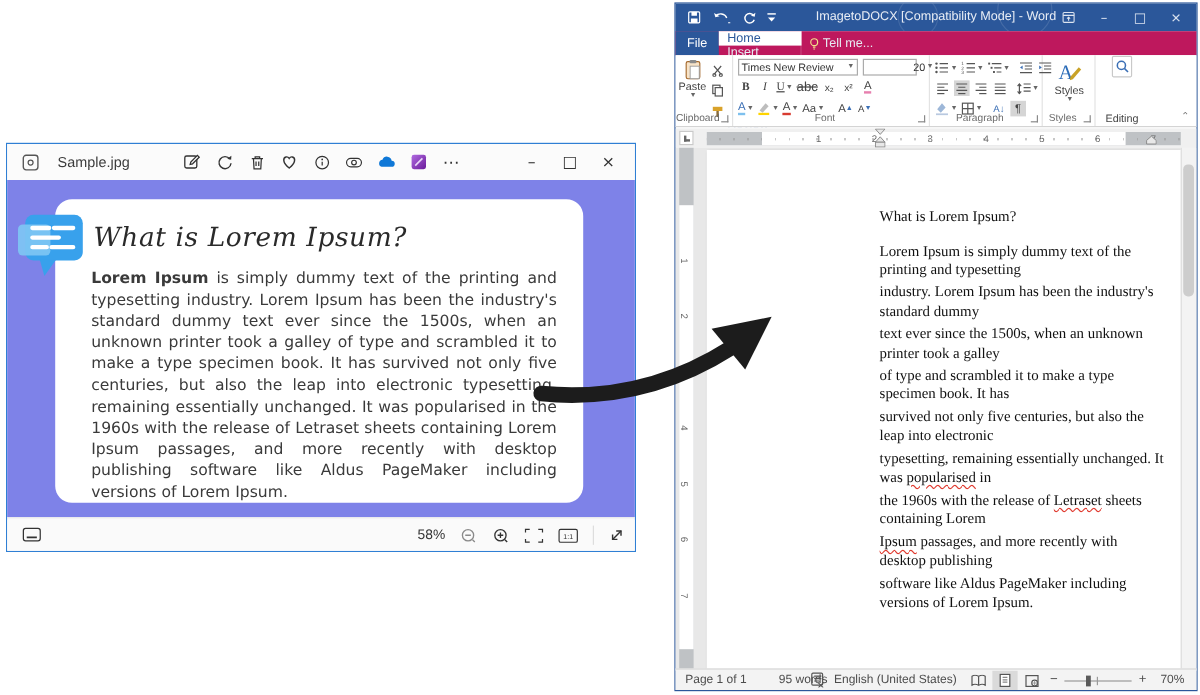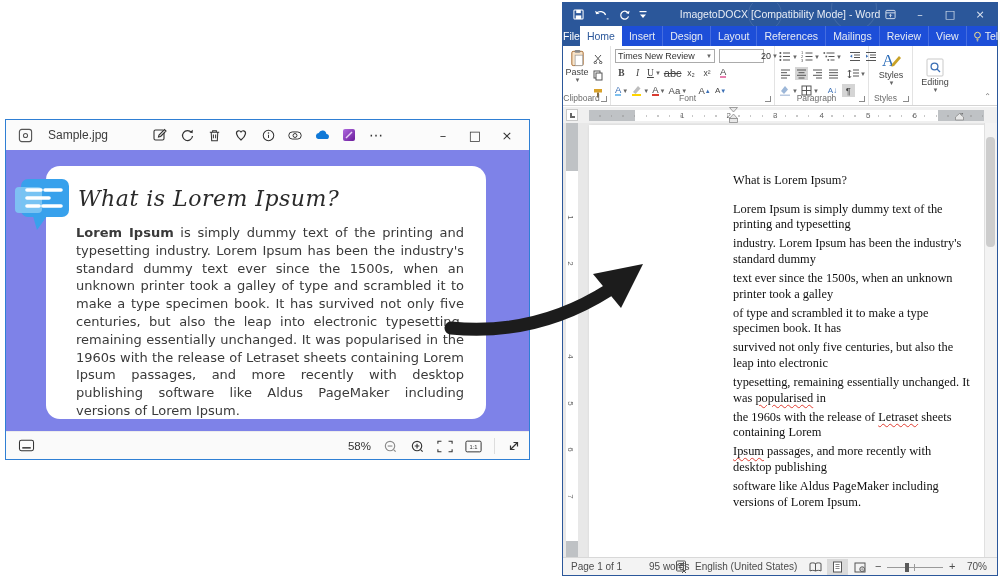--- a/index.html
+++ b/index.html
@@ -34,23 +34,23 @@
   
   .win-word { position:absolute; left:562px; top:2px; width:436px; height:574px; border:1px solid #2b579a; background:#fff; }
   .wtitle { position:absolute; left:0; top:0; right:0; height:23px; background:#2b579a; overflow:hidden; }
   .wtitle .deco { position:absolute; right:120px; top:-18px; width:46px; height:46px; border:1px solid rgba(255,255,255,.12); border-radius:50%; }
   .wtitle .deco2 { position:absolute; right:215px; top:-6px; width:34px; height:34px; border:1px solid rgba(255,255,255,.10); border-radius:50%; }
   .qat { position:absolute; left:10px; top:0; height:23px; display:flex; align-items:center; gap:9px; }
   .qat .qi { cursor:pointer; display:flex; align-items:center; }
   .wtitle-text { position:absolute; left:0; right:0; top:5px; text-align:center; font-size:10.5px; color:#e8edf5; }
   .wctl { position:absolute; right:2px; top:0; height:23px; display:flex; align-items:center; }
   .wc { width:30px; height:23px; display:flex; align-items:center; justify-content:center; color:#dce4f0; font-size:11px; cursor:pointer; font-family:"DejaVu Sans",sans-serif; }
-  .wtabrow { position:absolute; left:0; top:23px; right:0; height:20px; background:#1d4ed8; display:flex; align-items:flex-end; }
+  .wtabrow { position:absolute; left:0; top:23px; right:0; height:20px; background:#be185d; display:flex; align-items:flex-end; }
   .wtab-file { width:36px; height:20px; background:#2b579a; color:#fff; font-size:10.5px; display:flex; align-items:center; justify-content:center; cursor:pointer; }
-  .wtabs { display:flex; height:20px; }
+  .wtabs { display:flex; height:20px;flex-direction:column; }
   .wtab { height:20px; padding:0 7px; color:#e6ebf3; font-size:10.5px; display:flex; align-items:center; border-right:1px solid rgba(255,255,255,.18); cursor:pointer; white-space:nowrap; }
   .wtab.active { background:#ffffff; color:#2b579a; border-right:none; }
   .tellme { height:20px; display:flex; align-items:center; gap:3px; color:#e6ebf3; font-size:10.5px; padding:0 6px; cursor:pointer; white-space:nowrap; }
   .share { position:absolute; right:4px; top:23px; height:20px; display:flex; align-items:center; gap:4px; color:#fff; font-size:10.5px; padding:0 8px; cursor:pointer; }
   .ribbon { position:absolute; left:0; top:43px; right:0; height:60px; background:#ffffff; border-bottom:1px solid #d4d4d4; font-size:9px; color:#444; }
   .rgroup { position:absolute; top:0; height:59px; border-right:1px solid #e3e3e3; }
   .rlabel { position:absolute; bottom:2px; left:0; right:10px; text-align:center; font-size:8.5px; color:#6b6b6b; }
   .dlg { position:absolute; bottom:3px; right:3px; width:6px; height:6px; border-left:1px solid #8a8a8a; border-top:1px solid #8a8a8a; transform:rotate(180deg); cursor:pointer; }
   .mbt { display:inline-flex; align-items:center; justify-content:center; height:13px; min-width:13px; cursor:pointer; color:#444; font-size:9.5px; }
   .caret { font-size:6px; color:#666; margin-left:1px; }
@@ -526,21 +526,21 @@
               <path d="M12 14 L19 6 L21 8 L14 16 L11.5 16.8Z" fill="#c9a227"></path>
             </svg>
           <span>Styles</span>
           <span class="caret">▼</span>
         </div>
         <div class="rlabel">Styles</div>
         <span class="dlg"></span>
       </div>
 
       <div class="rgroup" style="left:350px;width:44px;border-right:none;">
-        <div class="bigbtn" style="left:5px;top:12px;width:34px;">
+        <div class="bigbtn" style="left:5px;top:0;width:34px;gap:29px;">
           <svg width="18" height="19" viewBox="0 0 18 19">
               <rect x="1" y="1" width="16" height="17" rx="1" fill="#fff" stroke="#c9c9c9"></rect>
               <circle cx="8.5" cy="8.5" r="3.4" fill="none" stroke="#3b6fb5" stroke-width="1.3"></circle>
               <path d="M11 11 l3 3" stroke="#3b6fb5" stroke-width="1.3"></path>
             </svg>
           <span>Editing</span>
           <span class="caret">▼</span>
         </div>
       </div>
 

